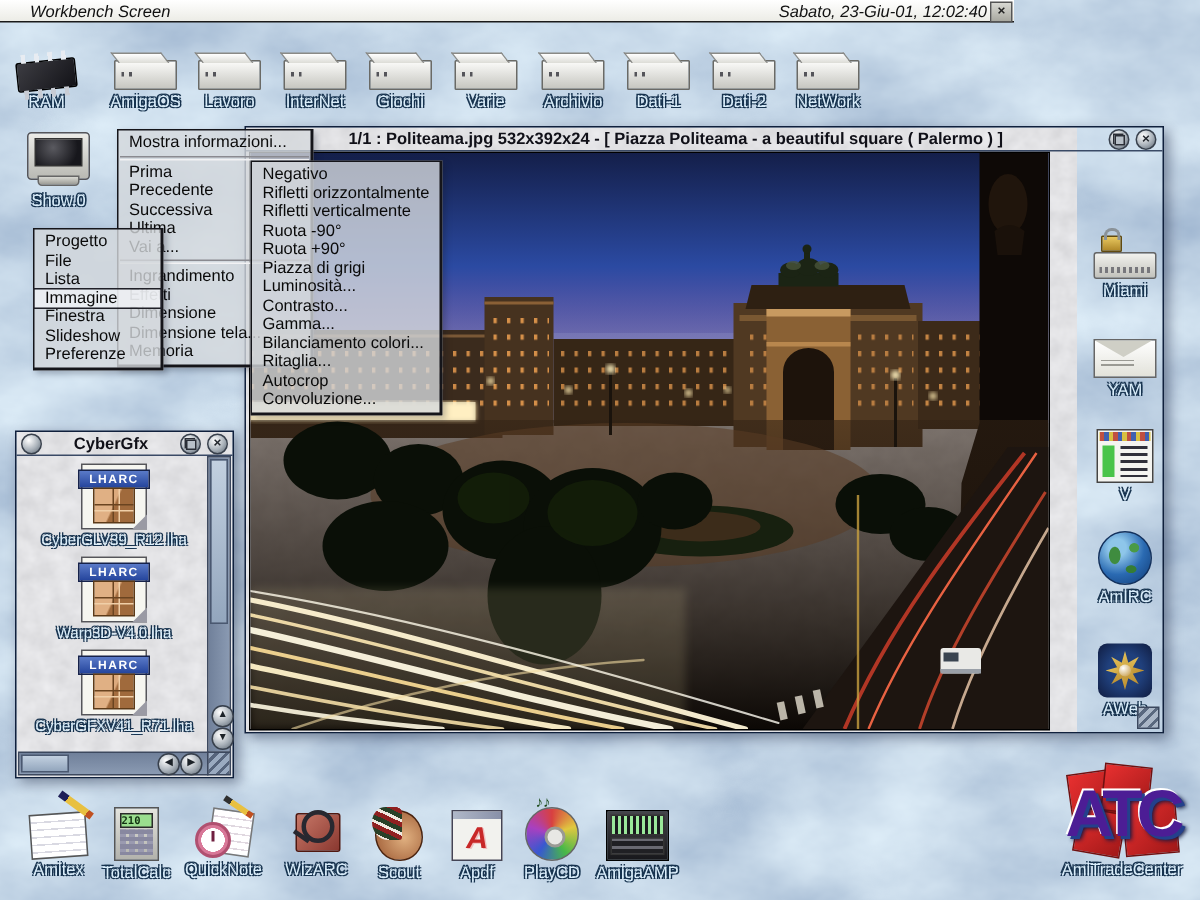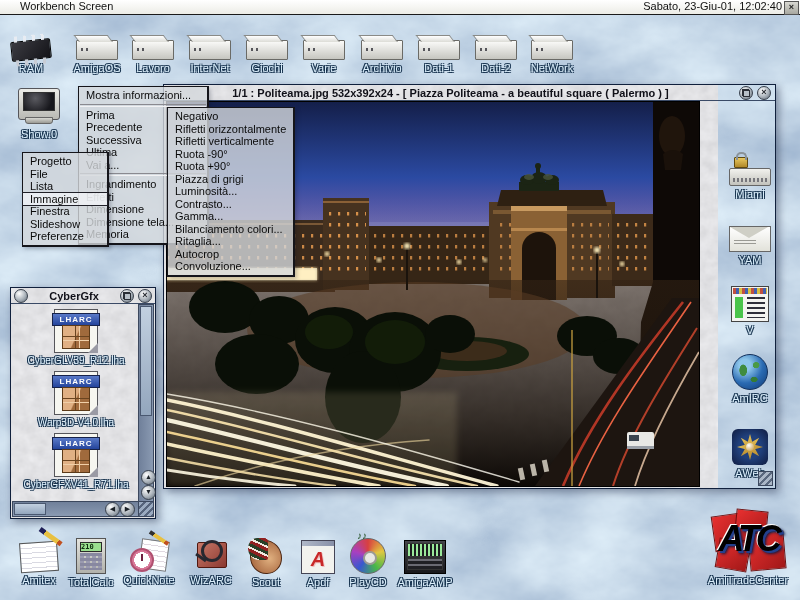--- a/index.html
+++ b/index.html
@@ -4,23 +4,23 @@
 <style>
   html,body{margin:0;padding:0;}
   body{width:800px;height:600px;overflow:hidden;position:relative;
        font-family:"Liberation Sans",sans-serif;background:#7096c4;}
   #stage{position:absolute;inset:0;width:800px;height:600px;}
 
   
   .bgsvg{position:absolute;left:0;top:0;z-index:0;}
 
   
-  #screenbar{position:absolute;left:0;top:0;width:800px;height:14px;z-index:40;
+  #screenbar{position:absolute;left:0;top:0;width:676px;height:14px;z-index:40;
     background:linear-gradient(#ffffff,#ececе6);background:linear-gradient(#ffffff,#ecece6);
-    border-bottom:1px solid #1a1a1a;display:flex;align-items:flex-start;}
+    border-bottom:1px solid #1a1a1a;display:flex;align-items:flex-end;font-style:italic;}
   #screenbar .stitle{font-size:11px;color:#111;padding-left:20px;flex:1;}
   #screenbar .sclock{font-size:11px;color:#111;padding-right:18px;}
   #screen-depth{position:absolute;right:1px;top:1px;width:13px;height:12px;
     background:linear-gradient(#d8d8d2,#a8a8a0);border:1px solid #555;
     font-size:9px;line-height:11px;text-align:center;color:#222;font-weight:bold;}
 
   
   .dicon{position:absolute;width:58px;text-align:center;z-index:2;cursor:pointer;}
   .ilabel{font-size:11px;color:#daeefb;margin-top:2px;
     text-shadow:1px 1px 0 #16324e,-1px -1px 0 #16324e,1px -1px 0 #16324e,-1px 1px 0 #16324e;}
@@ -143,22 +143,22 @@
   .amp::after{content:"";position:absolute;left:2px;right:2px;bottom:3px;height:10px;
     background:repeating-linear-gradient(#6a6a72 0 2px,#202024 2px 5px);border:1px solid #333;}
   
   .atcwrap{position:absolute;left:702px;top:510px;width:92px;text-align:center;z-index:2;cursor:pointer;}
   .atclogo{position:relative;width:78px;height:62px;margin:0 auto;}
   .atclogo .rsq{position:absolute;background:linear-gradient(135deg,#e83030,#a01818);border:1px solid #701010;}
   .atclogo .r1{left:4px;top:4px;width:34px;height:34px;transform:rotate(-8deg);}
   .atclogo .r2{left:26px;top:0px;width:30px;height:30px;transform:rotate(6deg);}
   .atclogo .r3{left:40px;top:22px;width:34px;height:36px;transform:rotate(-5deg);}
   .atclogo .r4{left:8px;top:30px;width:30px;height:28px;transform:rotate(10deg);}
-  .atclogo .txt{position:absolute;left:0;right:0;top:8px;font-size:36px;font-weight:bold;font-style:italic;
-    color:#000000;letter-spacing:-4px;
+  .atclogo .txt{position:absolute;left:0;right:0;top:8px;font-size:44px;font-weight:bold;
+    color:#4c1d95;letter-spacing:-4px;
     text-shadow:2px 2px 0 #24408c,-1px -1px 0 #ffffff,3px 3px 3px #101840;}
   
   .lha{width:42px;height:42px;position:relative;margin:0 auto;background:#f6f6f0;
     border:1px solid #55555a;}
   .lha .band{position:absolute;top:3px;left:-3px;right:-3px;height:11px;
     background:linear-gradient(#5a7ac8,#24449c);border:1px solid #16224a;color:#fff;
     font-size:8px;font-weight:bold;text-align:center;line-height:11px;letter-spacing:1px;}
   .lha .box{position:absolute;bottom:3px;left:7px;width:26px;height:22px;
     background:linear-gradient(115deg,#e0b084 48%,#a06a3c 52%);border:1px solid #5c3a18;}
   .lha .box::before{content:"";position:absolute;left:46%;top:0;width:3px;height:100%;background:#c2845022;

